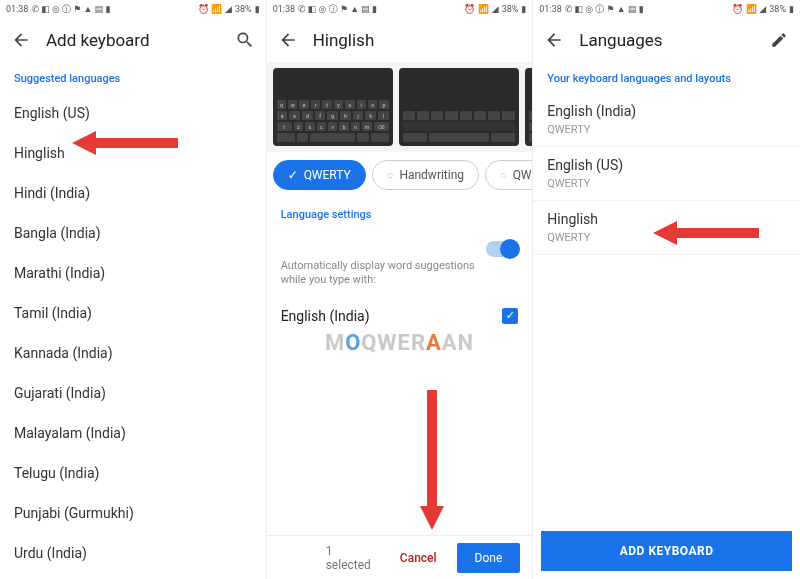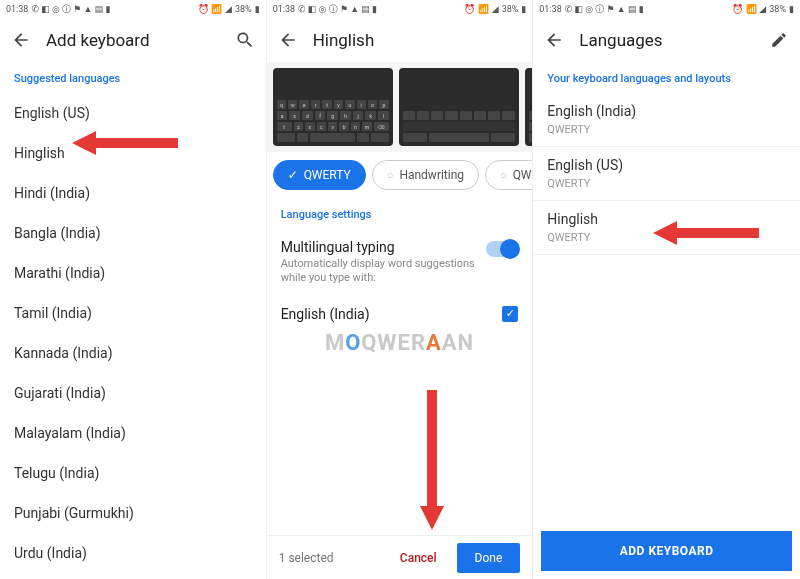--- a/index.html
+++ b/index.html
@@ -25,30 +25,30 @@
   .kb-key.space { flex: 4; }
   .chips { display: flex; gap: 6px; padding: 8px 6px; background: #fff; overflow: hidden; }
   .chip { height: 30px; border-radius: 15px; border: 1px solid #ccc; padding: 0 14px; display: flex; align-items: center; font-size: 12px; color: #555; cursor: pointer; flex-shrink: 0; gap: 6px; }
   .chip.selected { background: #1a73e8; border-color: #1a73e8; color: #fff; }
   .chip.selected::before { content: "✓"; font-size: 12px; }
   .chip::before { content: "○"; font-size: 11px; color: #bbb; }
   .chip.selected::before { color: #fff; content: "✓"; }
   .toggle-row { display: flex; align-items: flex-start; padding: 10px 14px; gap: 10px; }
   .toggle-row .texts { flex: 1; }
   .toggle-row .title2 { font-size: 14px; color: #222; }
-  .toggle-row .sub { font-size: 11px; color: #888; line-height: 1.3; margin-top: 2px; }
+  .toggle-row .sub { font-size: 11px; color: #888; line-height: 1.3; margin-top: 20px; }
   .switch { width: 32px; height: 16px; background: #b3d1f7; border-radius: 8px; position: relative; cursor: pointer; flex-shrink: 0; margin-top: 2px; }
   .switch::after { content: ""; position: absolute; right: -2px; top: -2px; width: 20px; height: 20px; background: #1a73e8; border-radius: 50%; }
   .check-row { display: flex; align-items: center; padding: 10px 14px; justify-content: space-between; }
   .checkbox { width: 16px; height: 16px; background: #1a73e8; color: #fff; display: flex; align-items: center; justify-content: center; font-size: 11px; border-radius: 2px; cursor: pointer; }
   .watermark { position: absolute; top: 330px; left: 50%; transform: translateX(-50%); font-size: 22px; font-weight: 700; color: #c9c9c9; letter-spacing: 1px; pointer-events: none; }
   .watermark .o1 { color: #5aa0e6; }
   .watermark .o2 { color: #e67a3c; }
   .bottom-bar { position: absolute; bottom: 0; left: 0; right: 0; height: 44px; display: flex; align-items: center; padding: 0 12px; font-size: 12px; gap: 14px; border-top: 1px solid #eee; background: #fff; }
-  .bottom-bar .muted { color: #777; flex: 1; }
+  .bottom-bar .muted { color: #777; flex: 1; margin-left: 47px; }
   .text-btn { color: #b91c1c; cursor: pointer; font-weight: 500; padding: 8px 6px; }
   .primary-btn { background: #1a73e8; color: #fff; padding: 8px 18px; font-weight: 400; cursor: pointer; border-radius: 2px; }
   
   .lang-item { padding: 10px 14px; border-bottom: 1px solid #f1f1f1; cursor: pointer; }
   .lang-item .name { font-size: 14px; color: #333; }
   .lang-item .layout { font-size: 11px; color: #999; margin-top: 4px; }
   .add-kb-btn { position: absolute; bottom: 8px; left: 8px; right: 8px; height: 40px; background: #1a73e8; color: #fff; display: flex; align-items: center; justify-content: center; font-size: 12px; font-weight: 700; letter-spacing: 0.5px; cursor: pointer; }
 </style>
 </head>
 <body>
@@ -198,21 +198,20 @@
       </div>
     </div>
     <div class="chips">
       <div class="chip selected">QWERTY</div>
       <div class="chip">Handwriting</div>
       <div class="chip">QWER</div>
     </div>
     <div class="section-label">Language settings</div>
     <div class="toggle-row">
       <div class="texts">
-        <div class="title2">Multilingual typing</div>
         <div class="sub">Automatically display word suggestions while you type with:</div>
       </div>
       <div class="switch"></div>
     </div>
     <div class="check-row">
       <div style="font-size:14px">English (India)</div>
       <div class="checkbox">✓</div>
     </div>
     <div class="watermark">
       <span>M</span><span class="o1">O</span><span>QWER</span><span class="o2">A</span><span>AN</span>

